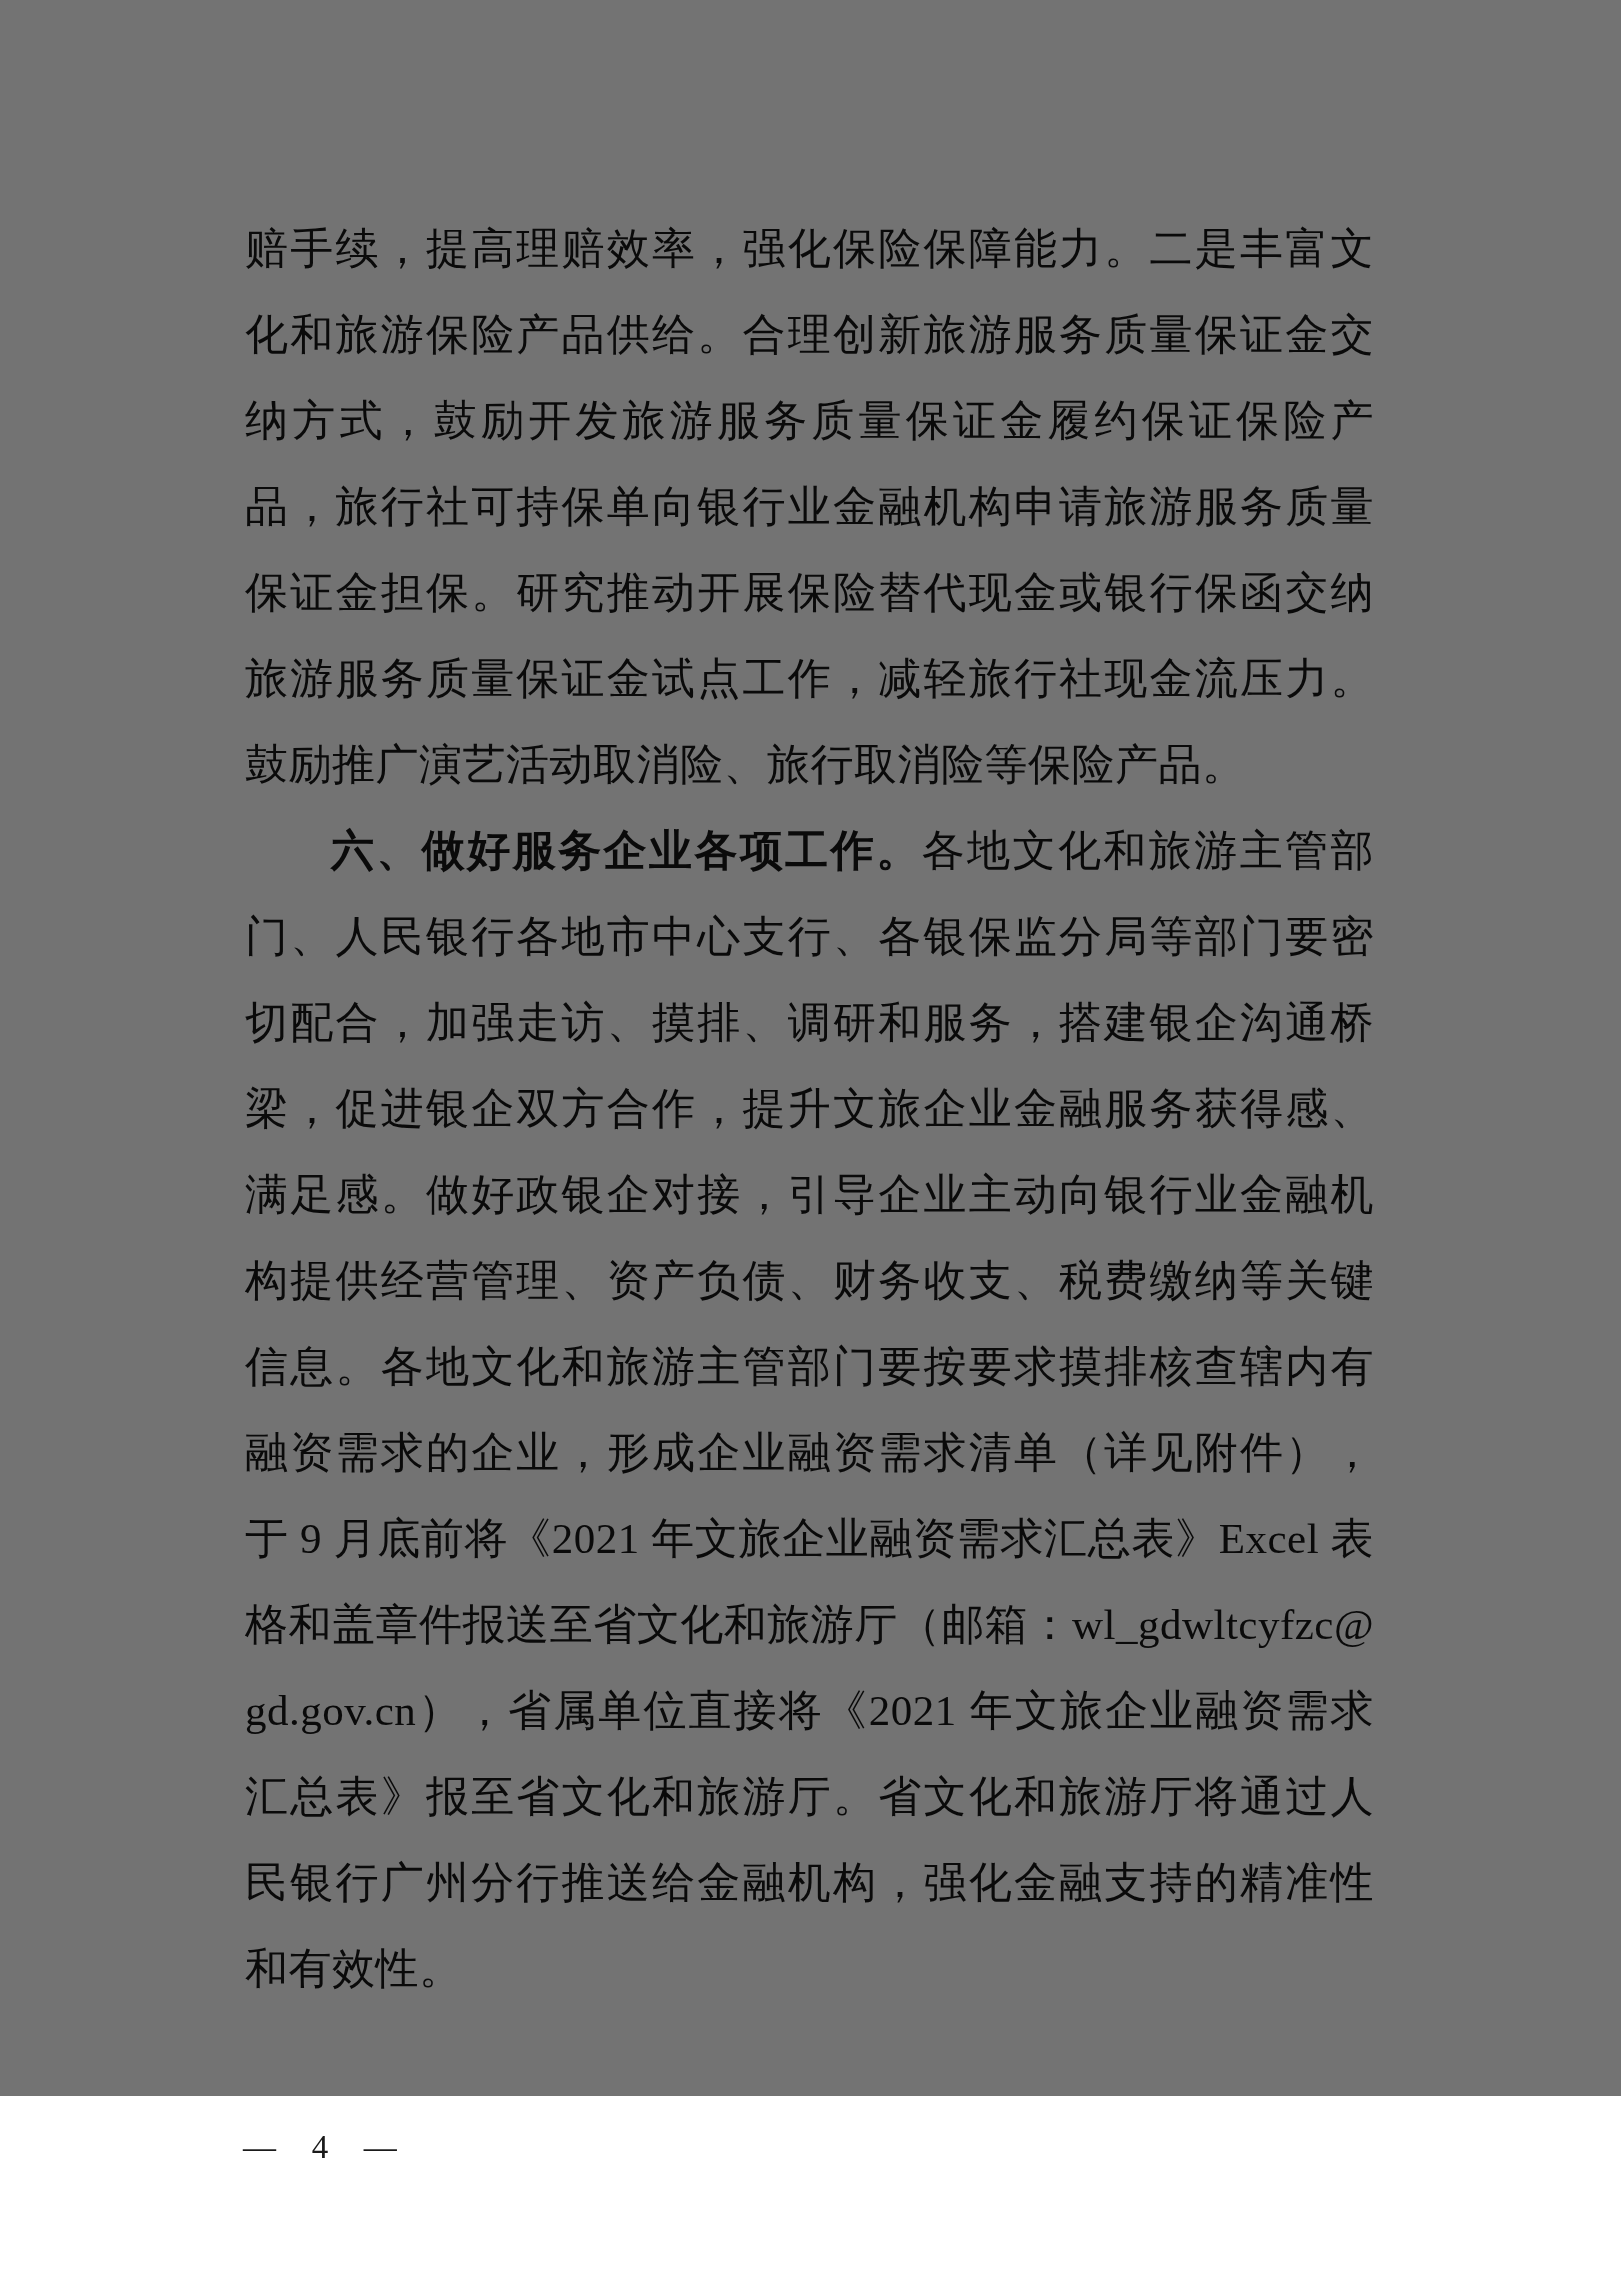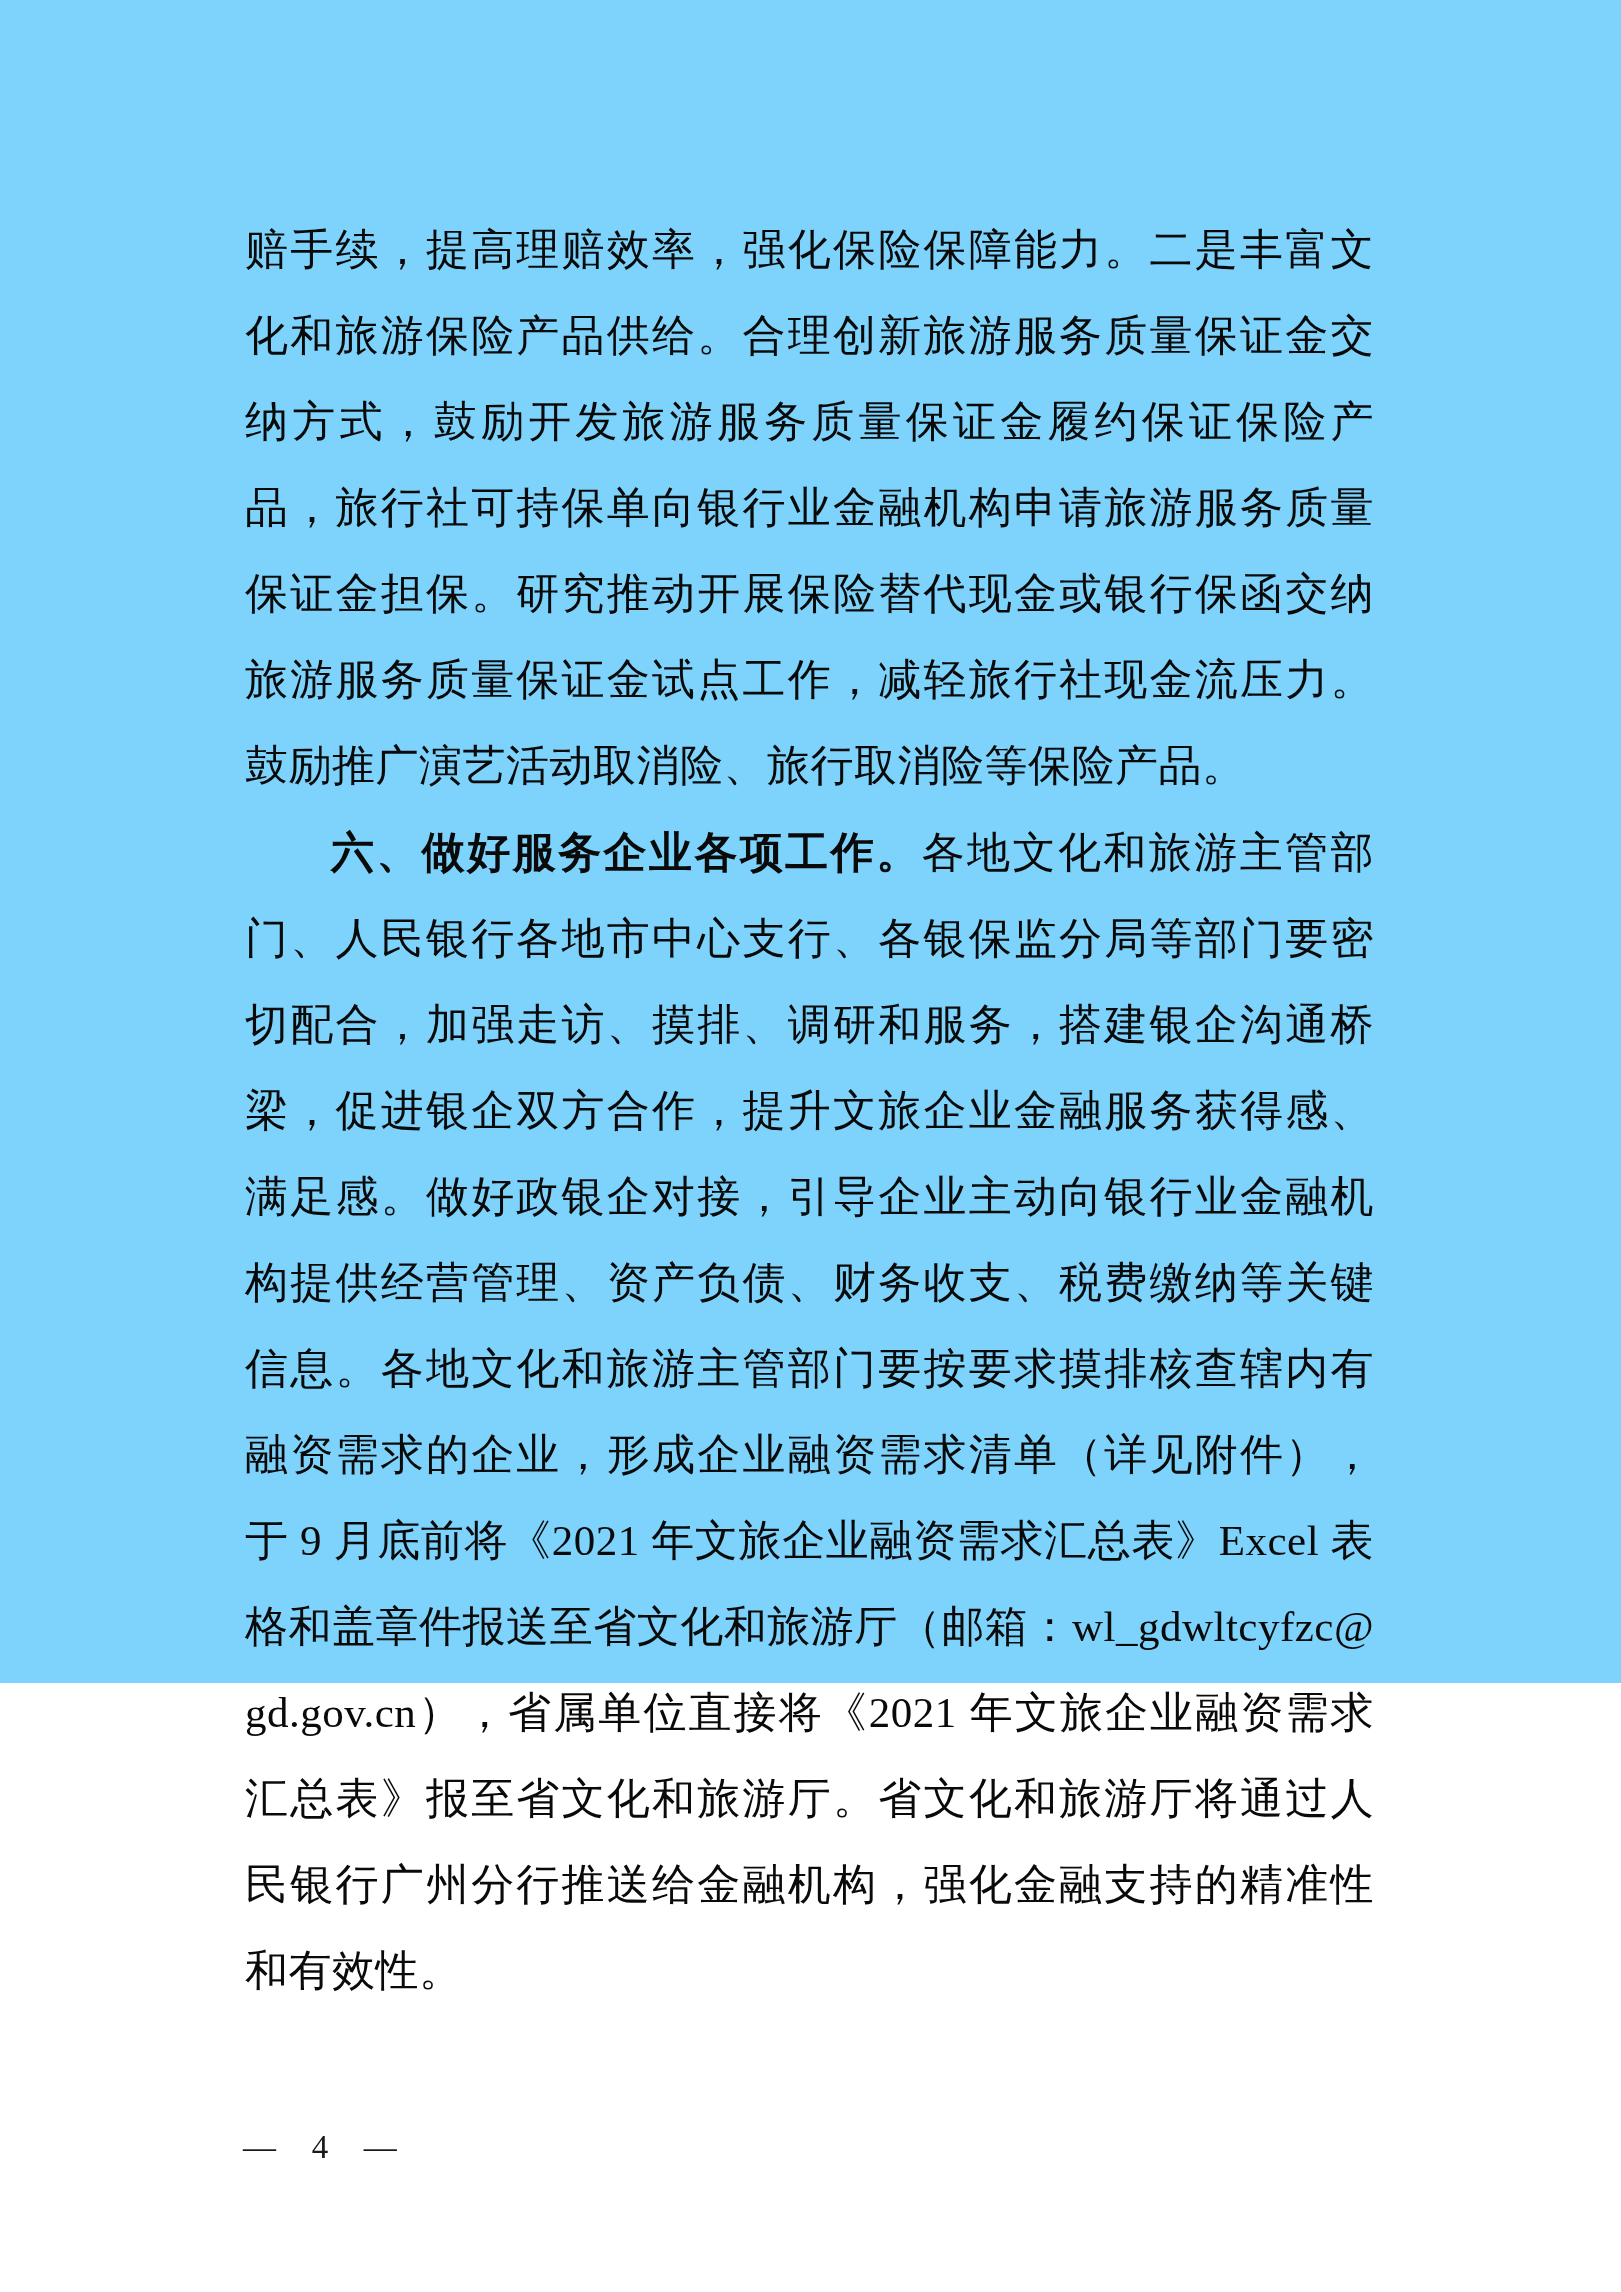--- a/index.html
+++ b/index.html
@@ -9,22 +9,22 @@
     height: 2293px;
     background: #ffffff;
     font-family: "Liberation Serif", "DejaVu Serif", serif;
     color: #000000;
     overflow: hidden;
   }
 
   .page {
     position: relative;
     width: 1621px;
-    height: 1683px;
-    background: #7dd3fc;
+    height: 2096px;
+    background: #737373;
   }
 
   .text-block {
     position: absolute;
     left: 245px;
     top: 206px;
     width: 1129px;
   }
 
   .para {
@@ -36,21 +36,21 @@
     color: #0a0a0a;
     word-break: break-all;
   }
 
   .para.indented {
     text-indent: 86px;
   }
 
   .para .lead {
     font-weight: 700;
-    font-family: Liberation Sans, sans-serif;
+    font-family: Liberation Serif, serif;
   }
 
   .page-number {
     position: absolute;
     left: 243px;
     top: 2129px;
     font-size: 33px;
     letter-spacing: 13.7px;
     color: #1a1a1a;
     font-family: "Liberation Serif", "DejaVu Serif", serif;

